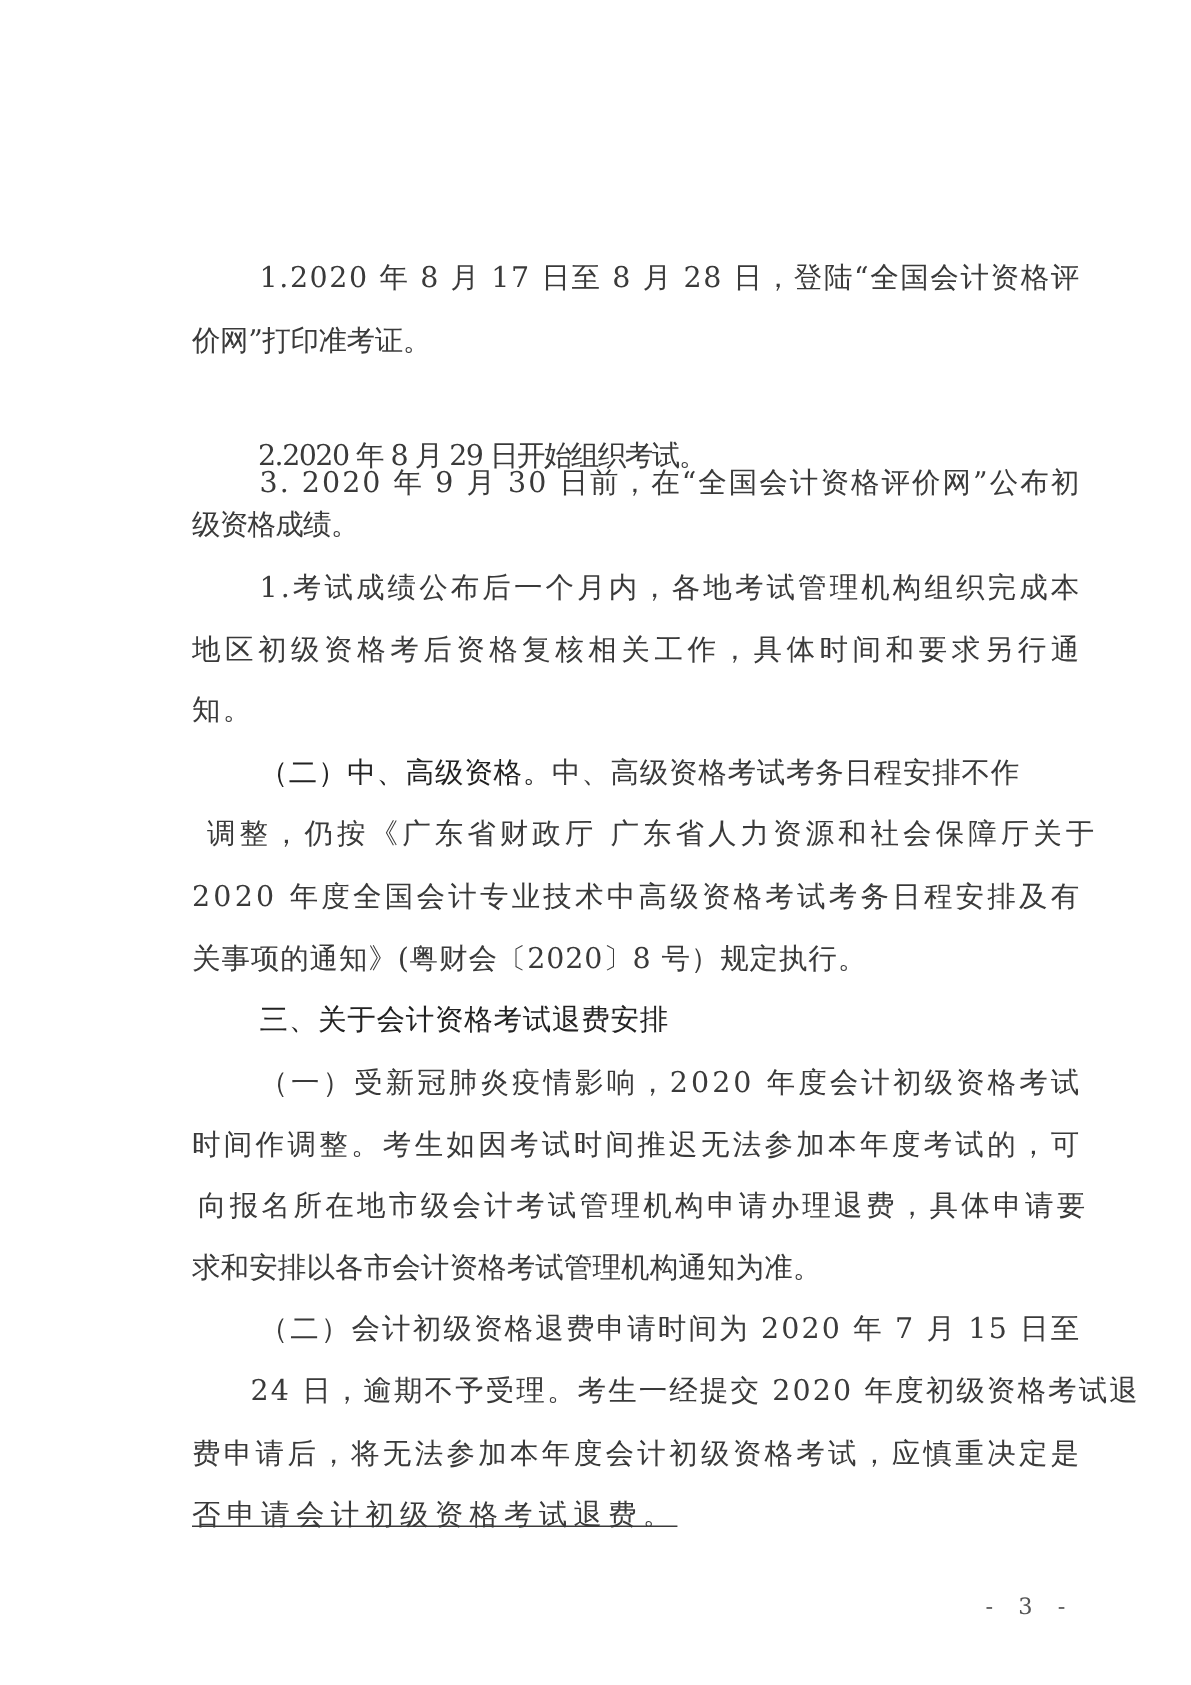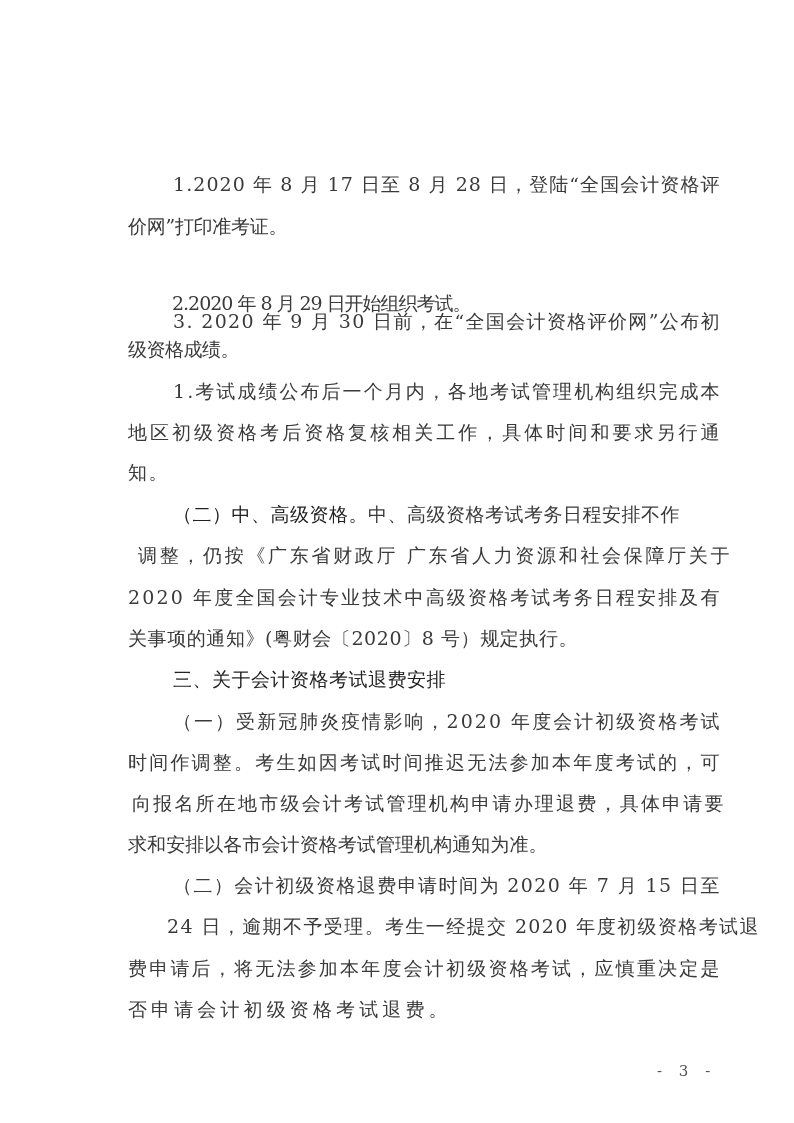--- a/index.html
+++ b/index.html
@@ -25,21 +25,21 @@
     <div class="line" style="left: 138px; top: 543px; width: auto; letter-spacing: 2.68345px;">调整，仍按《广东省财政厅 广东省人力资源和社会保障厅关于</div>
     <div class="line" style="left: 128px; top: 585px; width: auto; letter-spacing: 2.14116px;">2020 年度全国会计专业技术中高级资格考试考务日程安排及有</div>
     <div class="line" style="left: 128px; top: 626px; width: auto; letter-spacing: 0.58375px;">关事项的通知》(粤财会〔2020〕8 号）规定执行。</div>
     <div class="line" style="left: 173px; top: 709px; width: auto; letter-spacing: 2.04051px;">（一）受新冠肺炎疫情影响，2020 年度会计初级资格考试</div>
     <div class="line" style="left: 128px; top: 750px; width: auto; letter-spacing: 2.2037px;">时间作调整。考生如因考试时间推迟无法参加本年度考试的，可</div>
     <div class="line" style="left: 132px; top: 791px; width: auto; letter-spacing: 2.2037px;">向报名所在地市级会计考试管理机构申请办理退费，具体申请要</div>
     <div class="line" style="left: 128px; top: 832px; width: auto; letter-spacing: 0.0714286px; text-align: center;">求和安排以各市会计资格考试管理机构通知为准。</div>
     <div class="line" style="left: 173px; top: 873px; width: auto; letter-spacing: 1.42627px;">（二）会计初级资格退费申请时间为 2020 年 7 月 15 日至</div>
     <div class="line" style="left: 128px; top: 914px; width: auto; letter-spacing: 1.40137px; margin-left: 39px;">24 日，逾期不予受理。考生一经提交 2020 年度初级资格考试退</div>
     <div class="line" style="left: 128px; top: 956px; width: auto; letter-spacing: 2.2037px;">费申请后，将无法参加本年度会计初级资格考试，应慎重决定是</div>
-    <div class="line" style="left: 128px; top: 997px; width: auto; letter-spacing: 4.11538px;">否申请会计初级资格考试退费。</div>
+    <div class="line" style="left: 128px; top: 997px; width: auto; letter-spacing: 4.11538px; text-decoration: underline;">否申请会计初级资格考试退费。</div>
   </div>
 
 <div class="line" style="left:173px; top:502px; width:547px;">
   <span class="bold">（二）中、高级资格。</span><span>中、高级资格考试考务日程安排不作</span>
 </div>
 
 <div class="line heading" style="left:173px; top:667px;">三、关于会计资格考试退费安排</div>
 
 <div class="pagenum">- 3 -</div>
 

